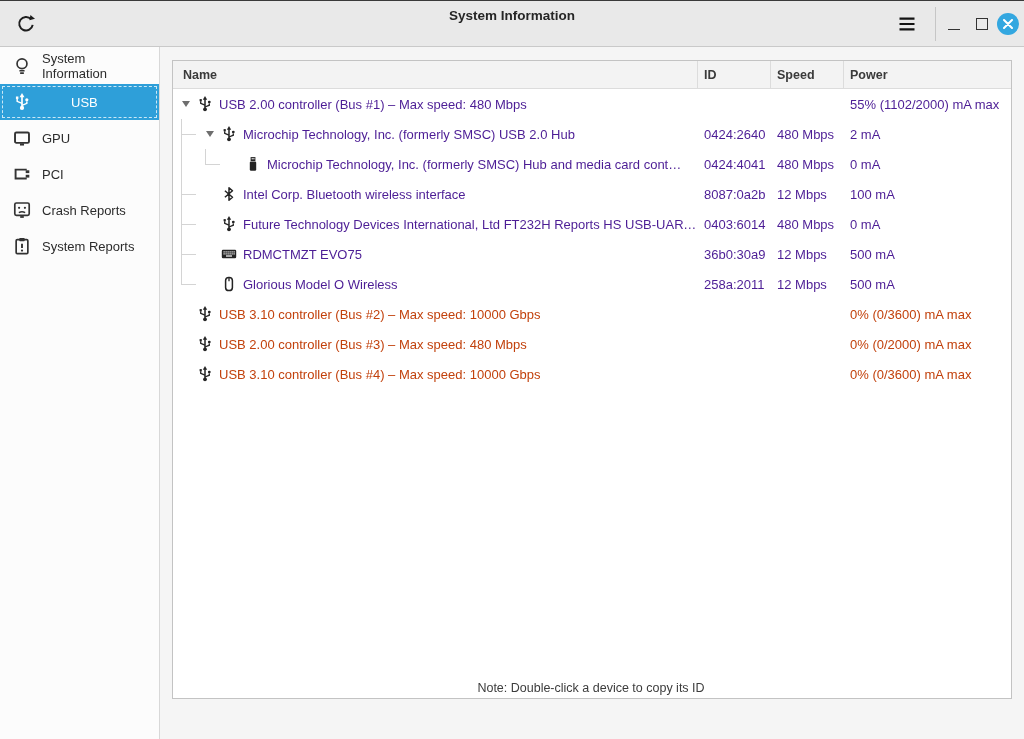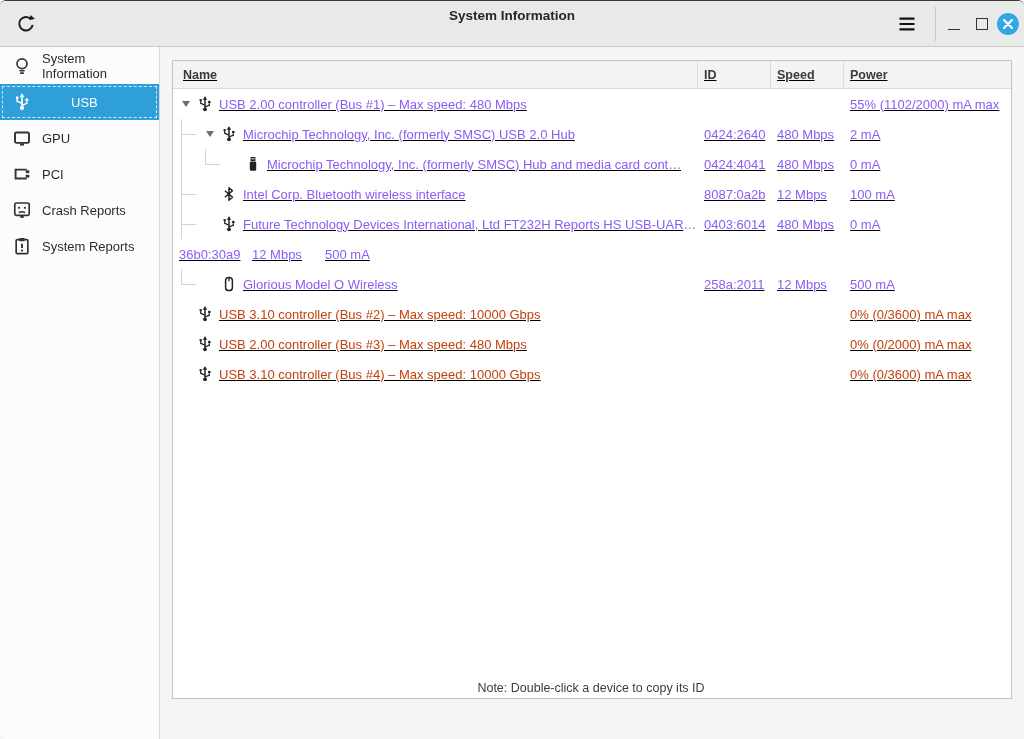--- a/index.html
+++ b/index.html
@@ -1,17 +1,17 @@
 <!DOCTYPE html>
 <html><head>
 <meta charset="utf-8">
 <style>
   html,body { margin:0; padding:0; }
   body { font-family:"Liberation Sans", sans-serif; background:#f5f5f5; }
-  #app { position:relative; width:1024px; height:739px; overflow:hidden; background:#f5f5f5; border-top:1px solid #3a3a3a; box-sizing:border-box;border-radius:6px; }
+  #app { position:relative; width:1024px; height:739px; overflow:hidden; background:#f5f5f5; border-top:1px solid #3a3a3a; box-sizing:border-box; }
 
   
   .titlebar { position:absolute; top:0; left:0; width:1024px; height:46px; background:#e9e9e9; border-bottom:1px solid #c9c9c9; box-sizing:border-box; }
   .icon-btn { position:absolute; display:flex; align-items:center; justify-content:center; background:transparent; border:none; padding:0; }
   .refresh { left:13px; top:10px; width:26px; height:26px; color:#1e1e1e; }
   .refresh svg { width:22px; height:22px; }
   .title-wrap { position:absolute; left:312px; width:400px; top:6px; text-align:center; }
   .title { font-size:13.5px; font-weight:bold; color:#262626; line-height:17px; }
   .subtitle { font-size:13px; color:#3c3c3c; line-height:14px;margin-top:31px; }
   .menu-btn { right:102px; top:11px; width:30px; height:24px; color:#141414; }
@@ -26,29 +26,29 @@
 
   
   .sidebar { position:absolute; top:46px; left:0; width:160px; bottom:0; background:#fcfcfc; border-right:1px solid #d8d8d8; box-sizing:border-box; padding-top:1px; }
   .side-item { height:36px; display:flex; align-items:center; padding:0 8px 0 13px; gap:11px; font-size:13px; color:#2c2c2c; cursor:default; }
   .side-item .s-icon { width:18px; height:18px; color:#333; flex:0 0 18px; }
   .side-item.selected { background:#2e9fd9; color:#fff; outline:1px dashed rgba(230,245,252,.85); outline-offset:-3px;gap:40px; }
   .side-item.selected .s-icon { color:#fff; }
 
   
   .main { position:absolute; left:161px; top:46px; right:0; bottom:0; background:#f5f5f5; }
-  .panel { position:absolute; left:11px; top:13px; width:838px; height:637px; background:#fff; border:1px solid #c3c3c3; box-sizing:content-box;text-decoration:underline; }
+  .panel { position:absolute; left:11px; top:13px; width:838px; height:637px; background:#fff; border:1px solid #c3c3c3; box-sizing:content-box; }
   .thead { display:flex; height:28px; background:#f3f3f3; border-bottom:1px solid #dcdcdc; box-sizing:border-box; }
   .th { box-sizing:border-box; display:flex; align-items:center; font-size:12.5px; font-weight:bold; color:#3a3a3a; border-right:1px solid #dcdcdc; }
   .th-name  { width:525px; padding-left:10px; }
   .th-id    { width:73px;  padding-left:6px; }
   .th-speed { width:73px;  padding-left:6px; }
   .th-power { flex:1; padding-left:6px; border-right:none; }
 
-  .row { display:flex; height:30px; align-items:center; font-size:13px; color:#8b5cf6; }
+  .row { display:flex; height:30px; align-items:center; font-size:13px; color:#4c1d95; }
   .row.dimmed { color:#c2410c;align-items:center; }
   .cell-name { box-sizing:border-box; width:525px; height:100%; display:flex; align-items:center; padding-left:2px; overflow:hidden; white-space:nowrap; }
   .cell-id, .cell-speed { box-sizing:border-box; width:73px; padding-left:6px; white-space:nowrap; }
   .cell-power { flex:1; padding-left:6px; white-space:nowrap; }
   .name-text { overflow:hidden; text-overflow:ellipsis; }
 
   .conn { position:relative; flex:0 0 24px; width:24px; height:100%; }
   .conn.v::before, .conn.t::before { content:""; position:absolute; left:6px; top:0; bottom:0; border-left:1px solid #d4d4d4; }
   .conn.l::before { content:""; position:absolute; left:6px; top:0; height:15px; border-left:1px solid #d4d4d4; }
   .conn.t::after, .conn.l::after { content:""; position:absolute; left:6px; top:15px; width:15px; border-top:1px solid #d4d4d4; }
@@ -299,20 +299,29 @@
               <svg class="dev-icon">
                 <use href="#sym-usb"></use>
               </svg>
               <span class="name-text">Future Technology Devices International, Ltd FT232H Reports HS USB-UART…</span>
             </div>
     <div class="cell-id">0403:6014</div>
     <div class="cell-speed">480 Mbps</div>
     <div class="cell-power">0 mA</div>
   </div>
           <div class="row">
+    <div class="cell-name">
+
+    <span class="conn t"></span>
+              <span class="exp-box"></span>
+              <svg class="dev-icon">
+                <use href="#sym-kbd"></use>
+              </svg>
+              <span class="name-text">RDMCTMZT EVO75</span>
+            </div>
     <div class="cell-id">36b0:30a9</div>
     <div class="cell-speed">12 Mbps</div>
     <div class="cell-power">500 mA</div>
   </div>
           <div class="row">
     <div class="cell-name">
 
     <span class="conn l"></span>
               <span class="exp-box"></span>
               <svg class="dev-icon">

